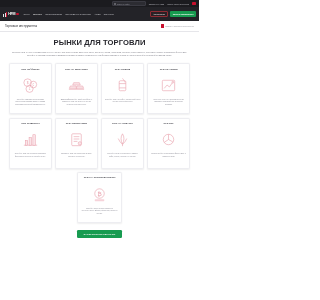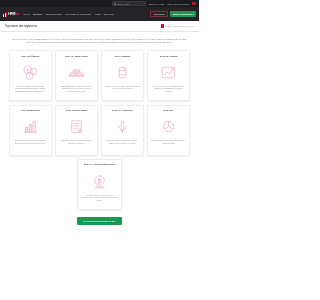--- a/index.html
+++ b/index.html
@@ -229,20 +229,21 @@
 
 <div class="breadcrumb-strip">
   <span class="breadcrumb-title">Торговые инструменты</span>
   <div class="breadcrumb-right">
     <span class="pdf-icon"></span>
     <span class="breadcrumb-path">Главная / Торговые инструменты</span>
   </div>
 </div>
 
 <main class="page">
+  <h1 class="page-title">РЫНКИ ДЛЯ ТОРГОВЛИ</h1>
   <p class="page-intro">Торговля CFD с HFM открываетвам доступ к более чем 1000 рынкам: валютные пары, металлы, акции, облигации, индексы, криптовалюты, сырьевые товары и биржевые фонды ETF. Торгуйте с умными спредами и гибкими рычагами на самых проверенных платформах мирового класса и с персональной поддержкой на вашем языке.</p>
 
   <section class="card-grid">
 
     <div class="card">
       <div class="card-title">CFD на Форекс</div>
       <div class="card-icon">
         <svg viewBox="0 0 40 40">
           <circle cx="14" cy="14" r="8" class="ink"></circle>
           <circle cx="26" cy="18" r="7" class="ink"></circle>

